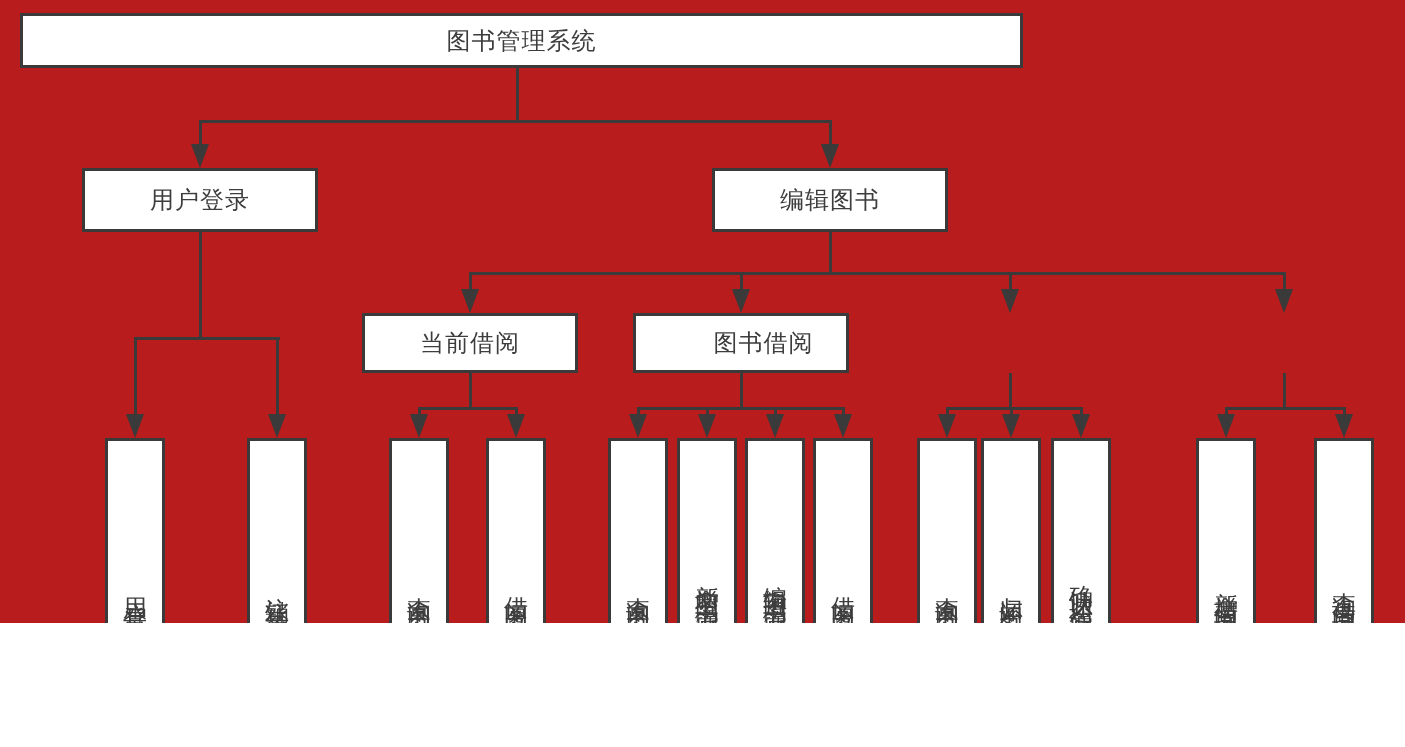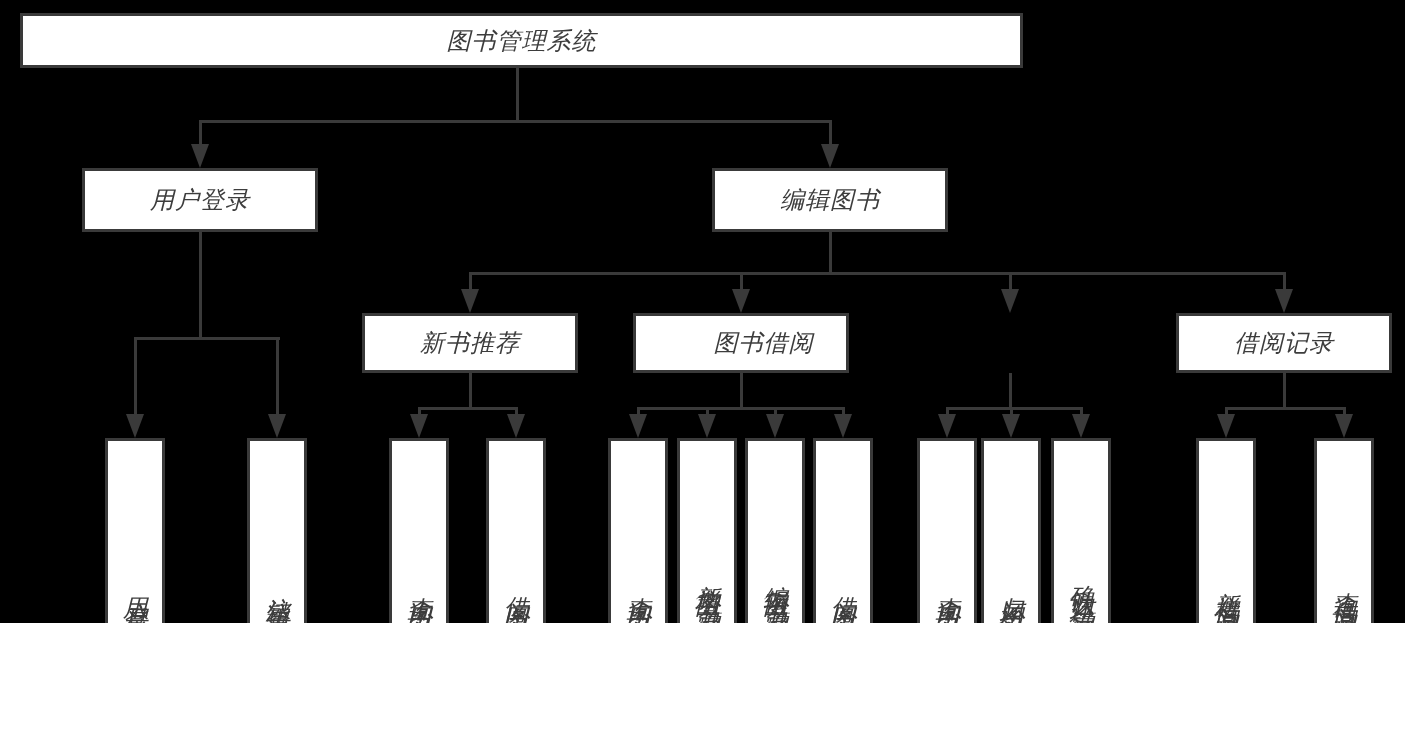--- a/index.html
+++ b/index.html
@@ -5,23 +5,22 @@
   html, body {
     margin: 0;
     padding: 0;
     background: #ffffff;
     font-family: "Liberation Sans", "DejaVu Sans", sans-serif;
   }
   #stage {
     position: relative;
     width: 1405px;
     height: 623px;
-    background: #000000;
+    background: #b91c1c;
     overflow: hidden;
-    font-style: italic;
   }
   .node {
     position: absolute;
     box-sizing: border-box;
     border: 3px solid #3a3a3a;
     background: #ffffff;
     color: #3d3d3d;
     display: flex;
     align-items: center;
     justify-content: center;
@@ -96,27 +95,24 @@
   <div class="line" style="left:469px; top:272px; width:3px; height:19px;"></div>
   <div class="arrowhead" style="left:461px; top:289px;"></div>
   <div class="line" style="left:740px; top:272px; width:3px; height:19px;"></div>
   <div class="arrowhead" style="left:732px; top:289px;"></div>
   <div class="line" style="left:1009px; top:272px; width:3px; height:19px;"></div>
   <div class="arrowhead" style="left:1001px; top:289px;"></div>
   <div class="line" style="left:1283px; top:272px; width:3px; height:19px;"></div>
   <div class="arrowhead" style="left:1275px; top:289px;"></div>
 
   <div class="node h" style="left:362px; top:313px; width:216px; height:60px;">
-    <span>新书推荐</span>
+    <span>当前借阅</span>
   </div>
   <div class="node h" style="left:633px; top:313px; width:216px; height:60px;padding-left:45px;">
     <span>图书借阅</span>
-  </div>
-  <div class="node h" style="left:1176px; top:313px; width:216px; height:60px;">
-    <span>借阅记录</span>
   </div>
 
   <div class="line" style="left:469px; top:373px; width:3px; height:34px;"></div>
   <div class="line" style="left:418px; top:407px; width:99px; height:3px;"></div>
   <div class="line" style="left:418px; top:407px; width:3px; height:10px;"></div>
   <div class="arrowhead" style="left:410px; top:414px;"></div>
   <div class="line" style="left:515px; top:407px; width:3px; height:10px;"></div>
   <div class="arrowhead" style="left:507px; top:414px;"></div>
 
   <div class="line" style="left:740px; top:373px; width:3px; height:34px;"></div>

